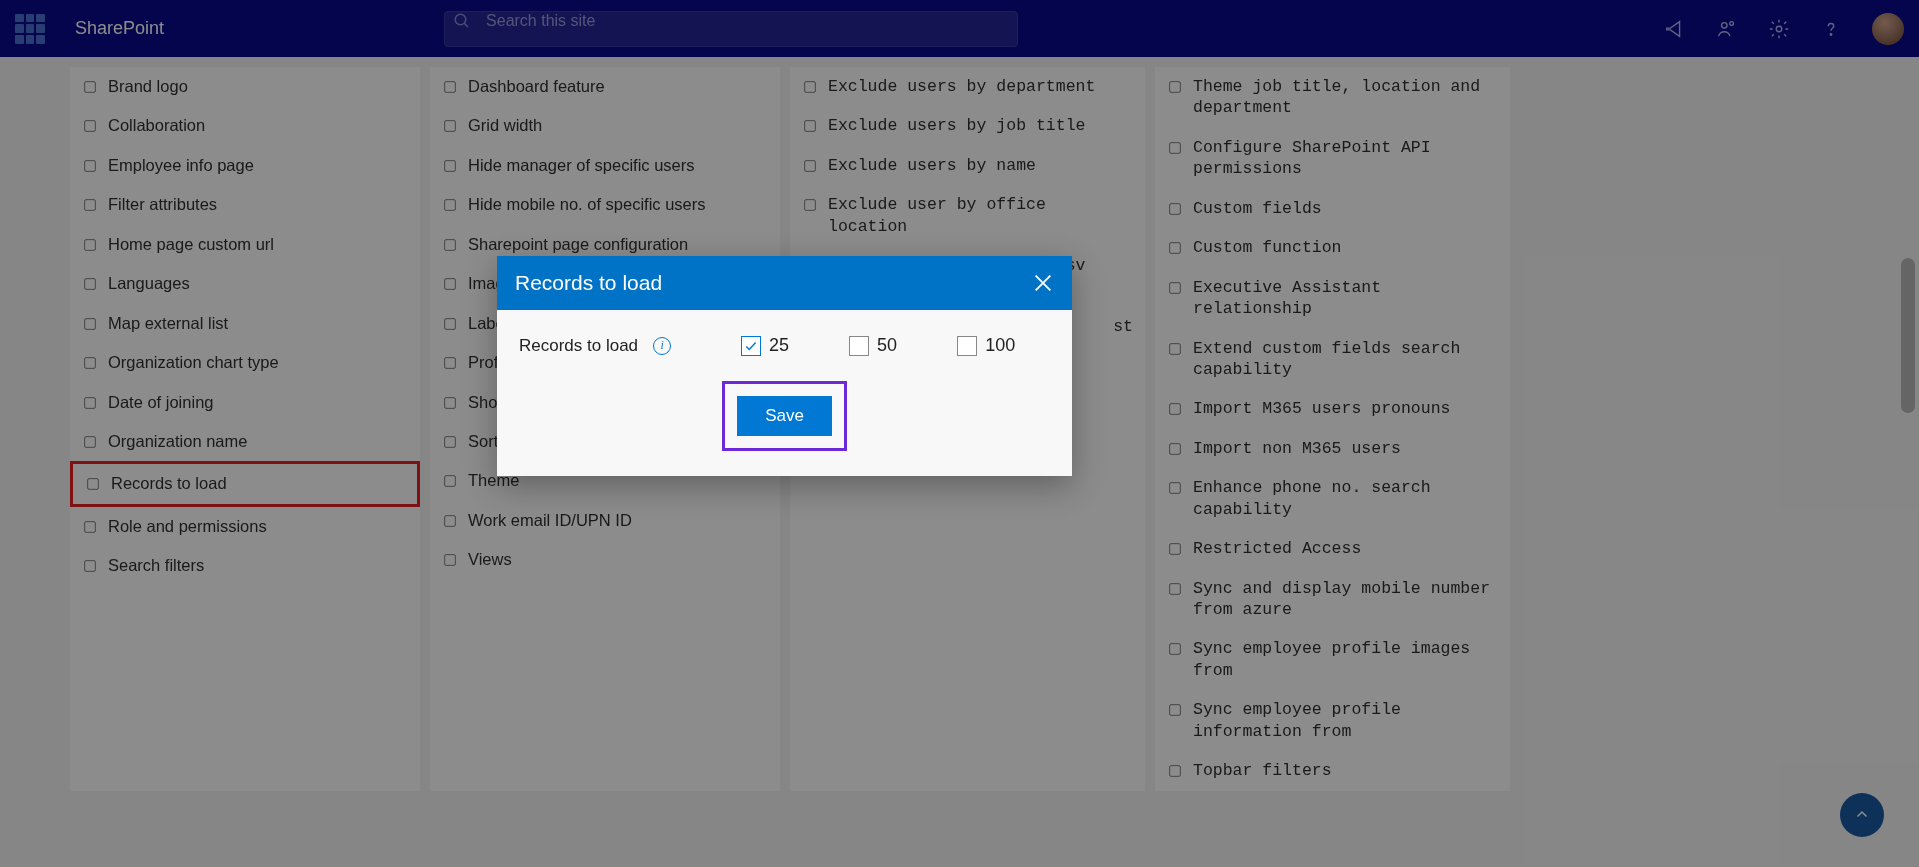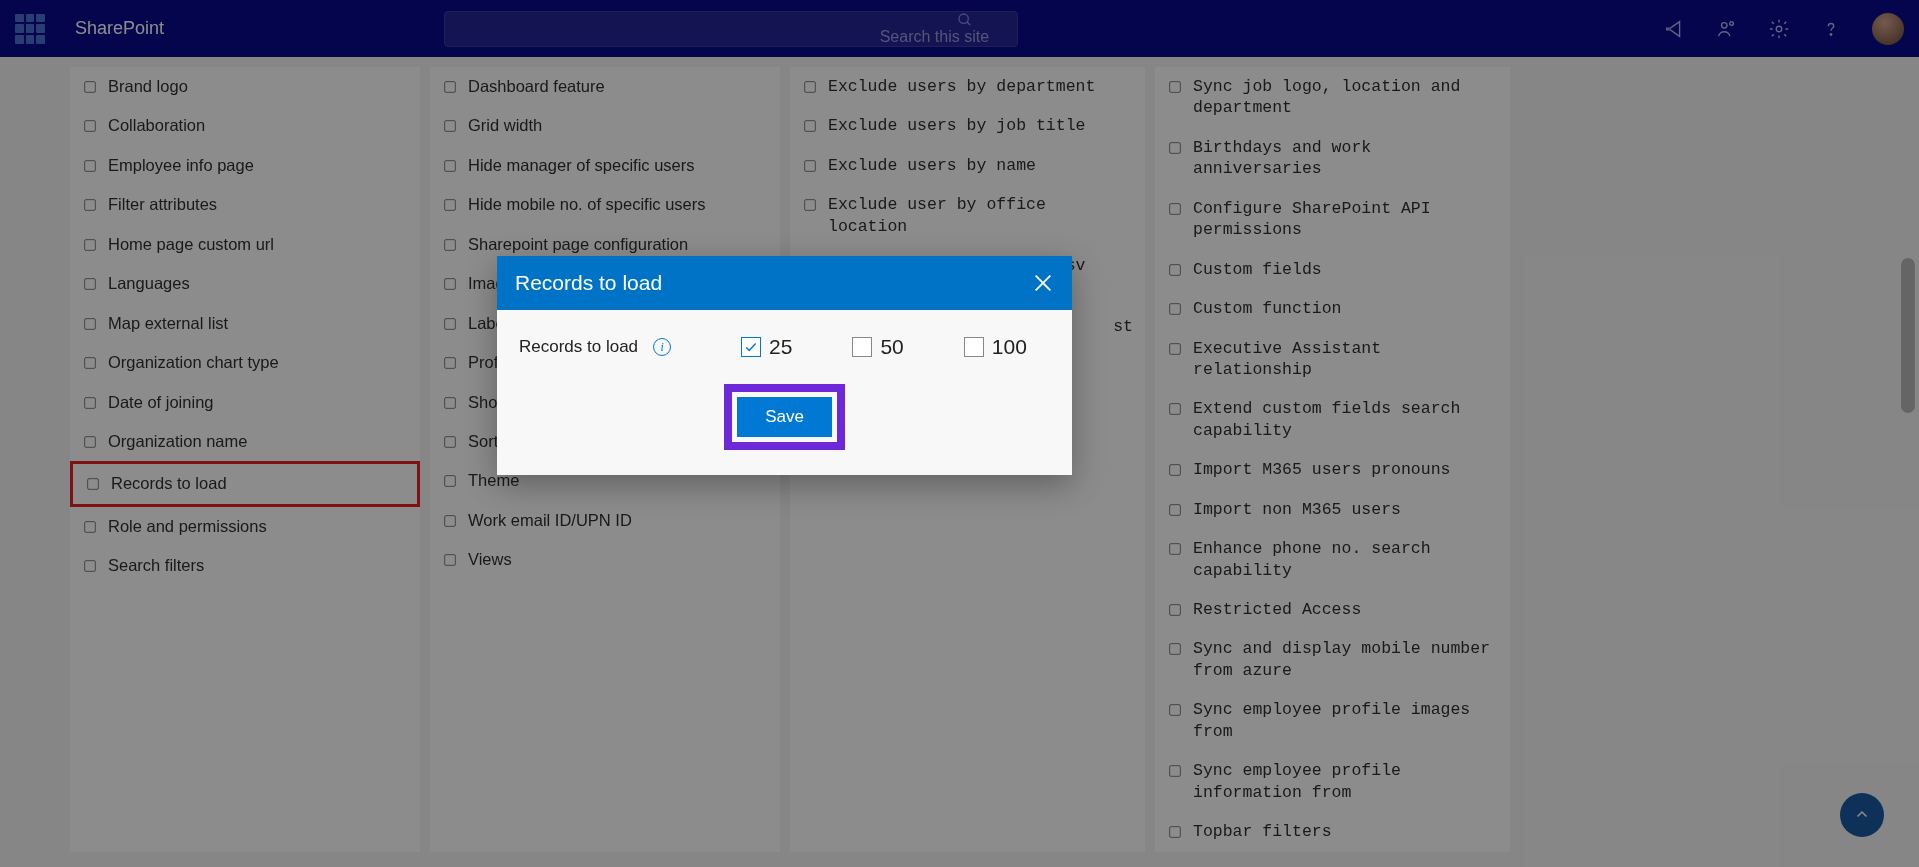--- a/index.html
+++ b/index.html
@@ -19,23 +19,22 @@
     .waffle span { background: #4a6fd1; border-radius: 1px; }
     .brand { color: #fff; font-size: 18px; font-weight: 400; }
     .searchbox {
       margin-left: 280px;
       width: 574px;
       height: 36px;
       background: #252595;
       border: 1px solid #3a3aa8;
       border-radius: 4px;
       display: flex;
-      align-items: flex-end;
-      padding: 0 28px;
-      flex-direction: column;
+      align-items: flex-start;
+      padding: 0 8px;
     }
     .search-icon-svg { width: 18px; height: 18px; stroke: #8a8ae0; fill: none; stroke-width: 2; margin-right: 15px; }
     .search-placeholder { color: #9a9ae0; font-size: 16px; }
     .header-right { margin-left: auto; display: flex; align-items: center; gap: 30px; }
     .header-icon { width: 22px; height: 22px; stroke: #b5b5ee; fill: none; stroke-width: 1.5; cursor: pointer; }
     .avatar { width: 32px; height: 32px; border-radius: 50%; background: radial-gradient(circle at 40% 30%, #d4a58e, #6b4838); }
 
     
     .main { padding: 10px 70px 0 70px; display: flex; gap: 10px; }
     .col { background: #fff; width: 350px; padding: 0; }
@@ -85,23 +84,23 @@
     .opt-group { display: flex; gap: 60px; margin-left: 60px; }
     .opt { display: flex; align-items: center; gap: 8px; }
     .chk {
       width: 20px; height: 20px;
       border: 1px solid #888;
       background: #fff;
       display: flex; align-items:center; justify-content:center;
     }
     .chk.checked { border-color: #0078d4; }
     .chk.checked svg { stroke: #0078d4; stroke-width: 2.5; fill: none; width: 14px; height: 14px; }
-    .opt-label { font-size: 21px; color: #222; }
+    .opt-label { font-size: 18px; color: #222; }
     .modal-actions { text-align: center; margin-top: 25px; padding-bottom: 10px; }
-    .save-wrap { display:inline-block; border: 8px solid #6d28d9; padding: 5px; text-decoration: underline; }
+    .save-wrap { display:inline-block; border: 3px solid #6d28d9; padding: 12px; text-decoration: underline; }
     .save-btn {
       background: #0078d4; color: #fff;
       border: none; padding: 10px 28px;
       font-size: 17px; cursor: pointer;
     }
     
     .scroll-top {
       position: absolute;
       right: 35px; bottom: 30px;
       width: 44px; height: 44px;
@@ -356,27 +355,21 @@
           <rect x="4" y="4" width="16" height="16" rx="2"></rect>
         </svg>
         <span>st</span>
       </div>
     </div>
   <div class="col wide">
       <div class="item">
         <svg class="ico" viewBox="0 0 24 24">
           <rect x="4" y="4" width="16" height="16" rx="2"></rect>
         </svg>
-        <span>Sync job logo, location and department</span>
-      </div>
-      <div class="item">
-        <svg class="ico" viewBox="0 0 24 24">
-          <rect x="4" y="4" width="16" height="16" rx="2"></rect>
-        </svg>
-        <span>Birthdays and work anniversaries</span>
+        <span>Theme job title, location and department</span>
       </div>
       <div class="item">
         <svg class="ico" viewBox="0 0 24 24">
           <rect x="4" y="4" width="16" height="16" rx="2"></rect>
         </svg>
         <span>Configure SharePoint API permissions</span>
       </div>
       <div class="item">
         <svg class="ico" viewBox="0 0 24 24">
           <rect x="4" y="4" width="16" height="16" rx="2"></rect>

